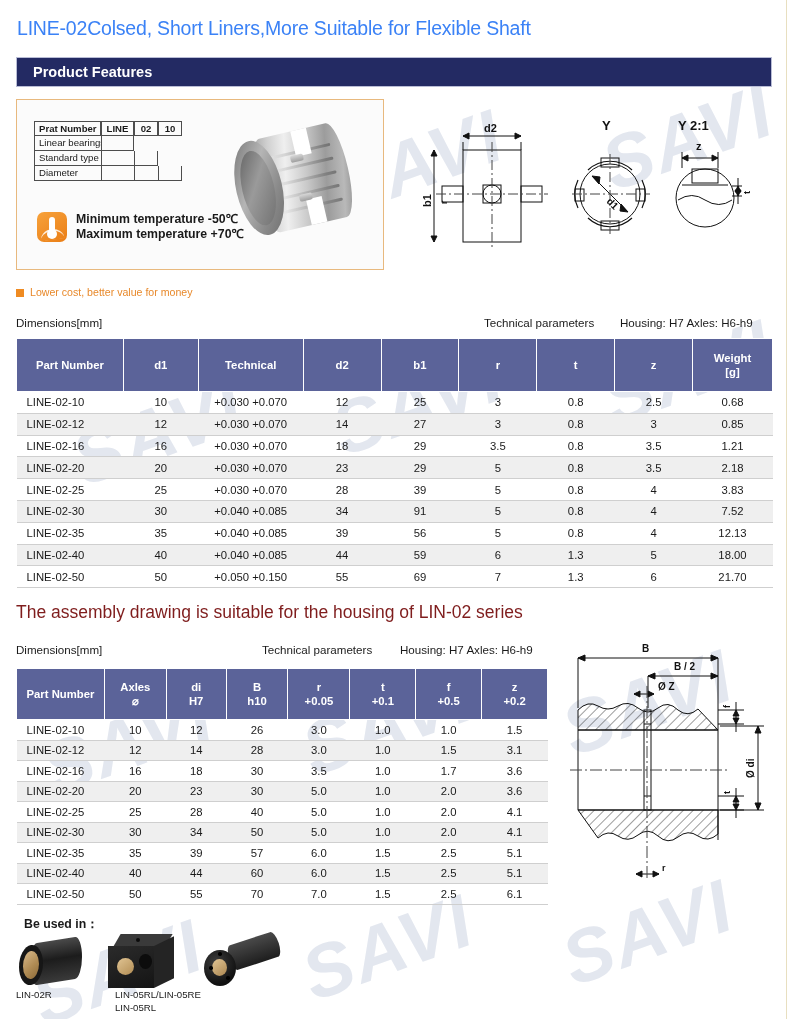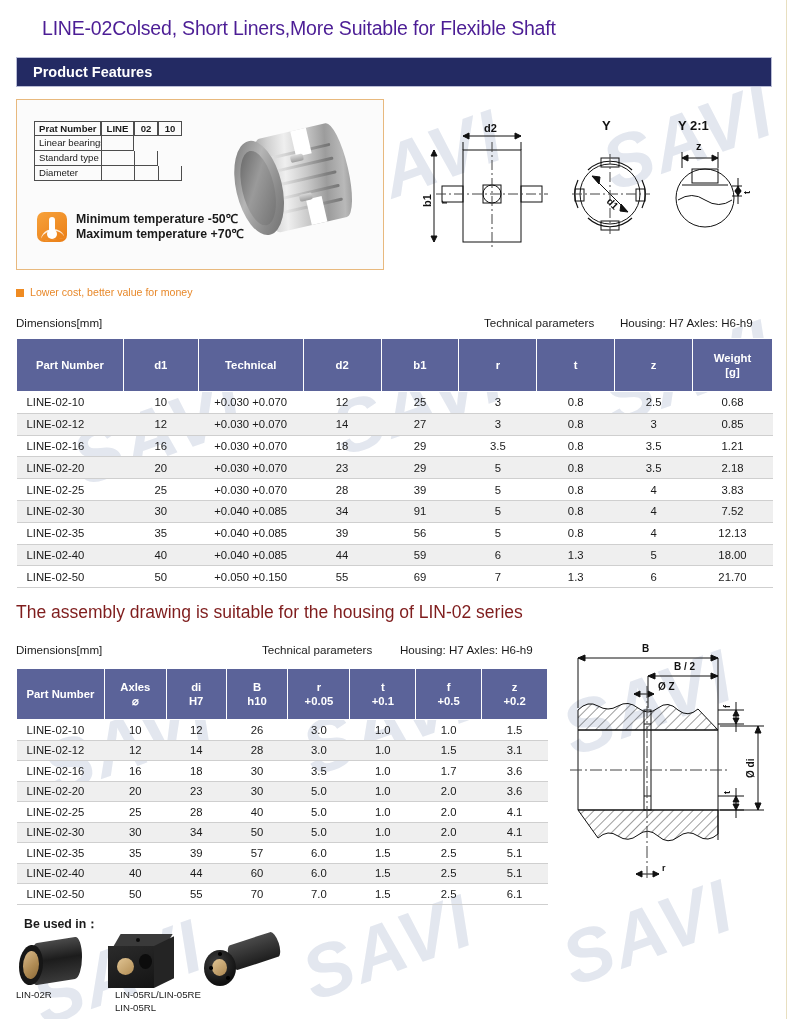--- a/index.html
+++ b/index.html
@@ -26,23 +26,22 @@
     white-space:nowrap;
     user-select:none;
   }
   .content{position:relative;z-index:2;}
 
   .edge-right{position:absolute;top:0;right:3px;width:1px;height:1019px;background:#e8dfc0;z-index:3;}
 
   
   .main-title{
     position:absolute;left:17px;top:17px;
-    font-size:19.5px;color:#4c1d95;font-weight:normal;
+    font-size:19.5px;color:#3b82f6;font-weight:normal;
     letter-spacing:-0.2px;
-    margin-left:25px;
   }
 
   
   .section-bar{
     position:absolute;left:16px;top:57px;width:756px;height:30px;
     background:#232a63;border:1px solid #b9bdd6;
     box-sizing:border-box;
   }
   .section-bar span{
     position:absolute;left:16px;top:6px;

